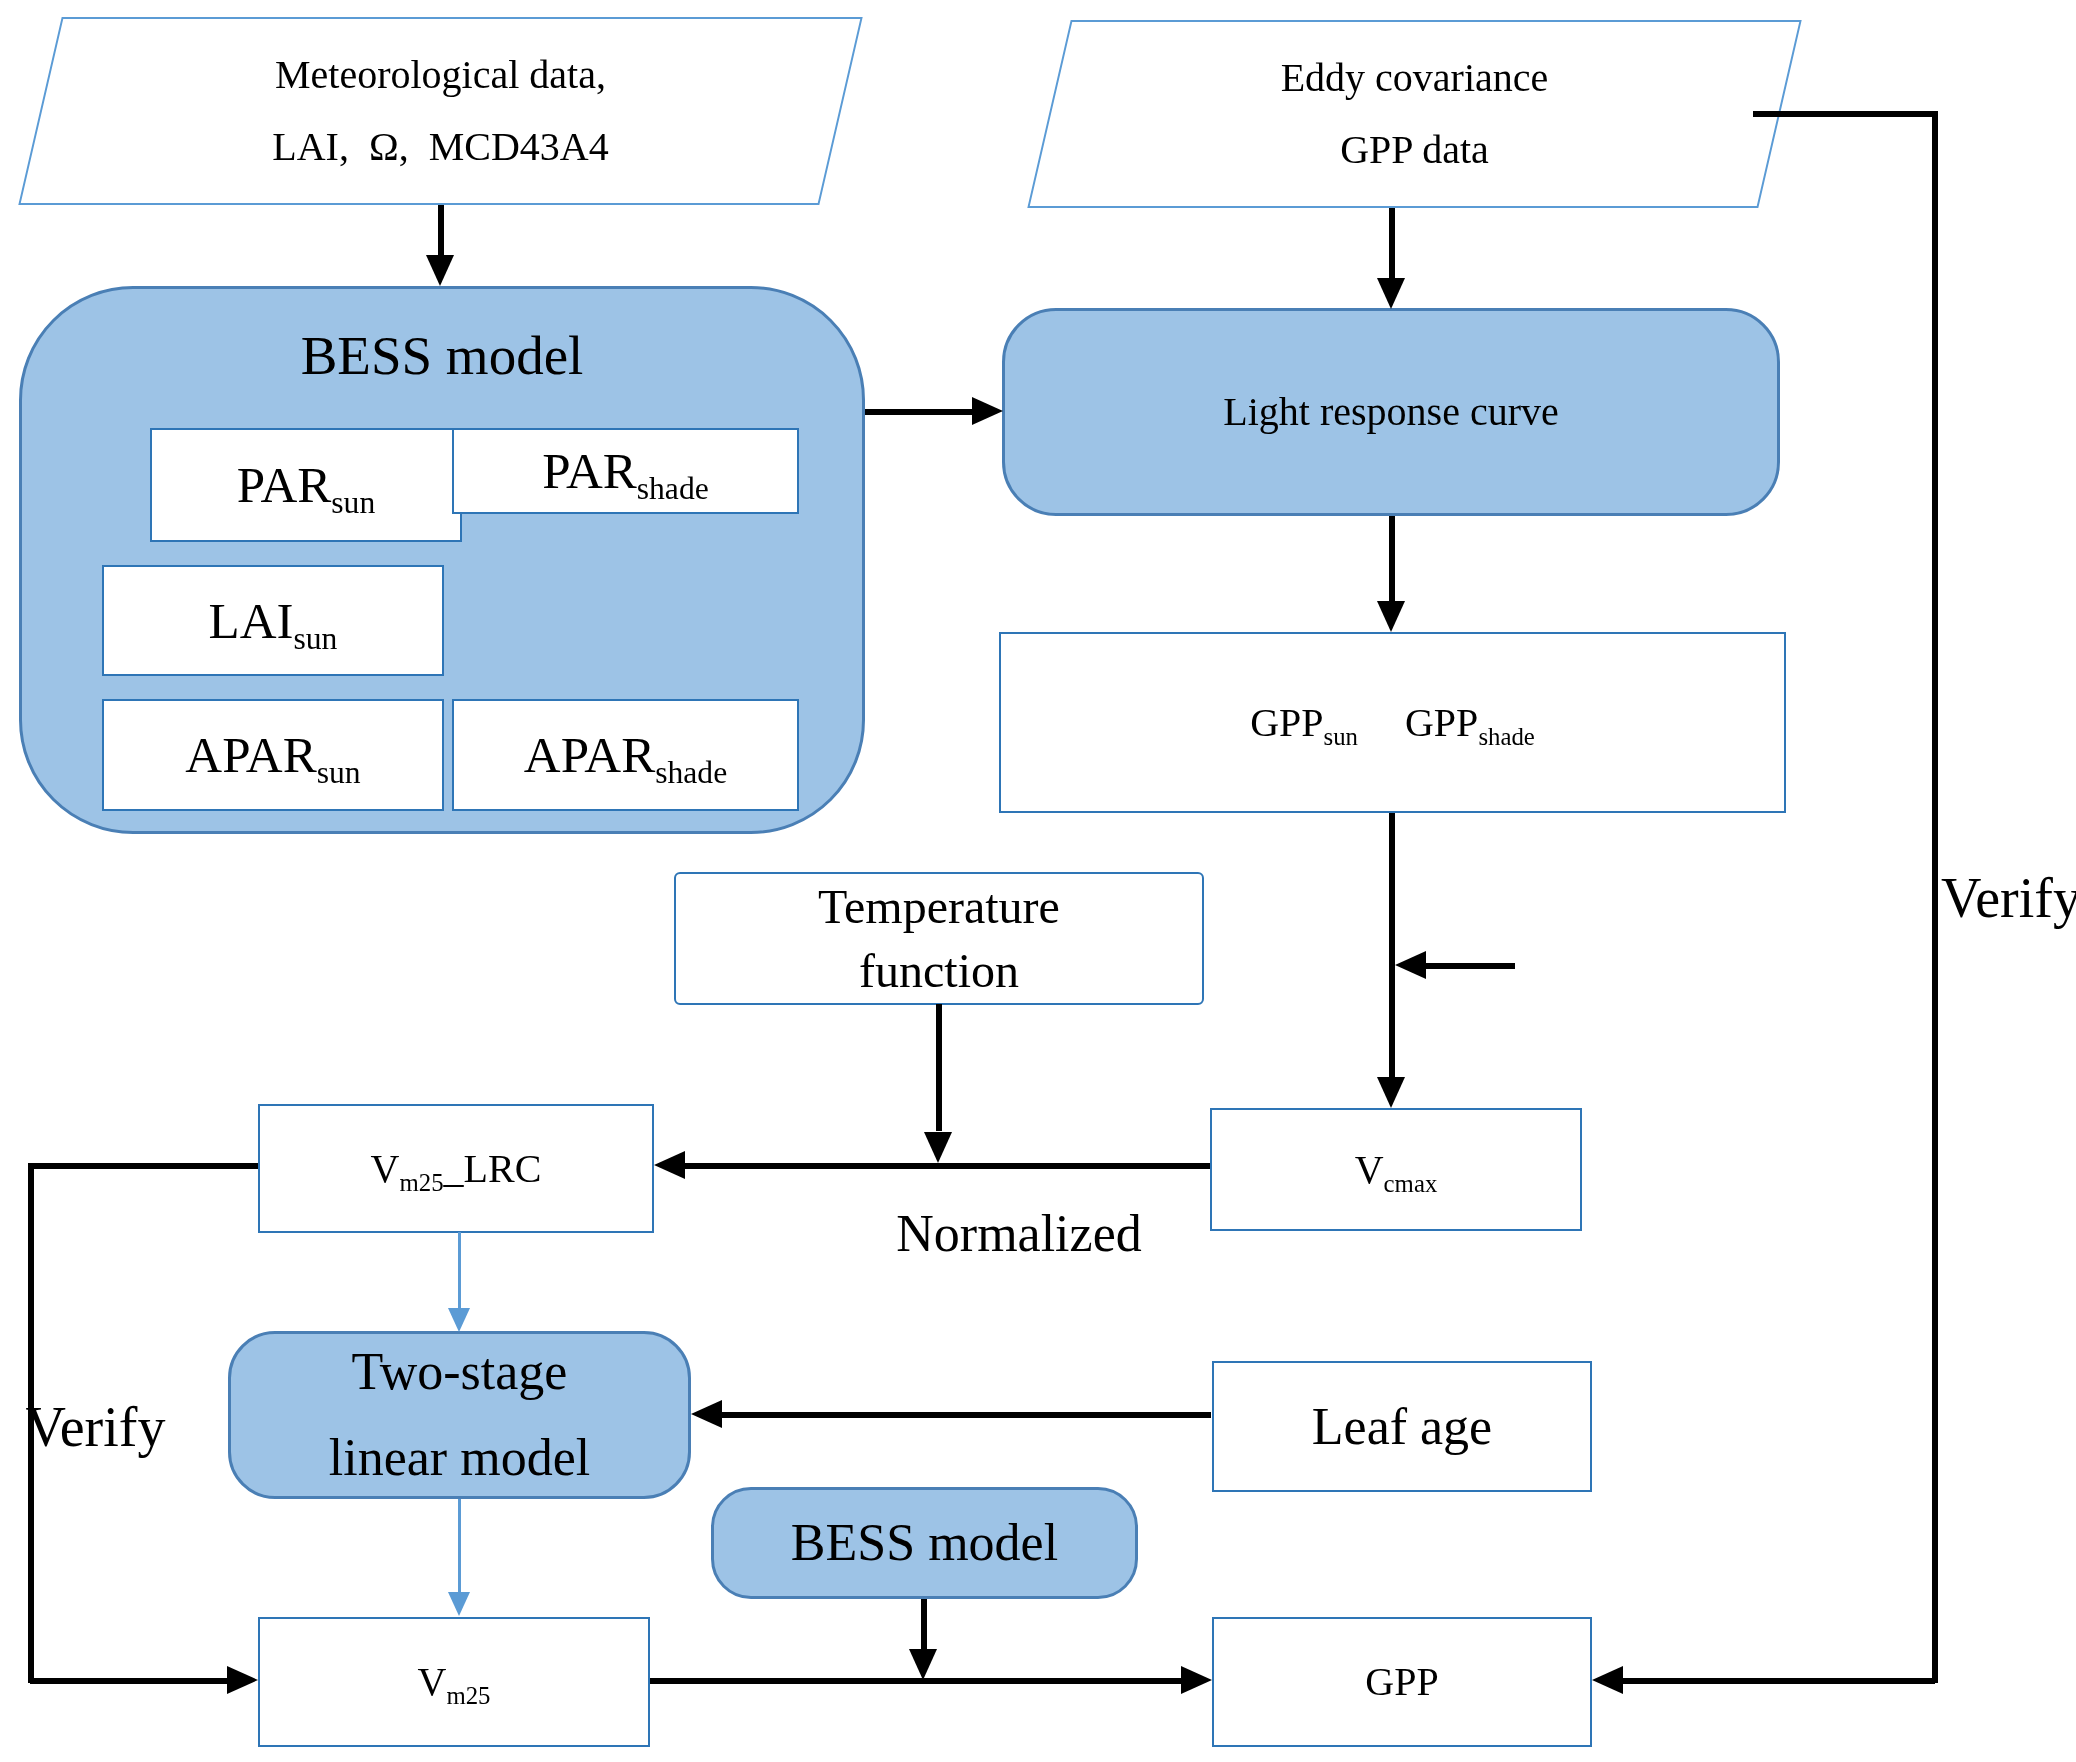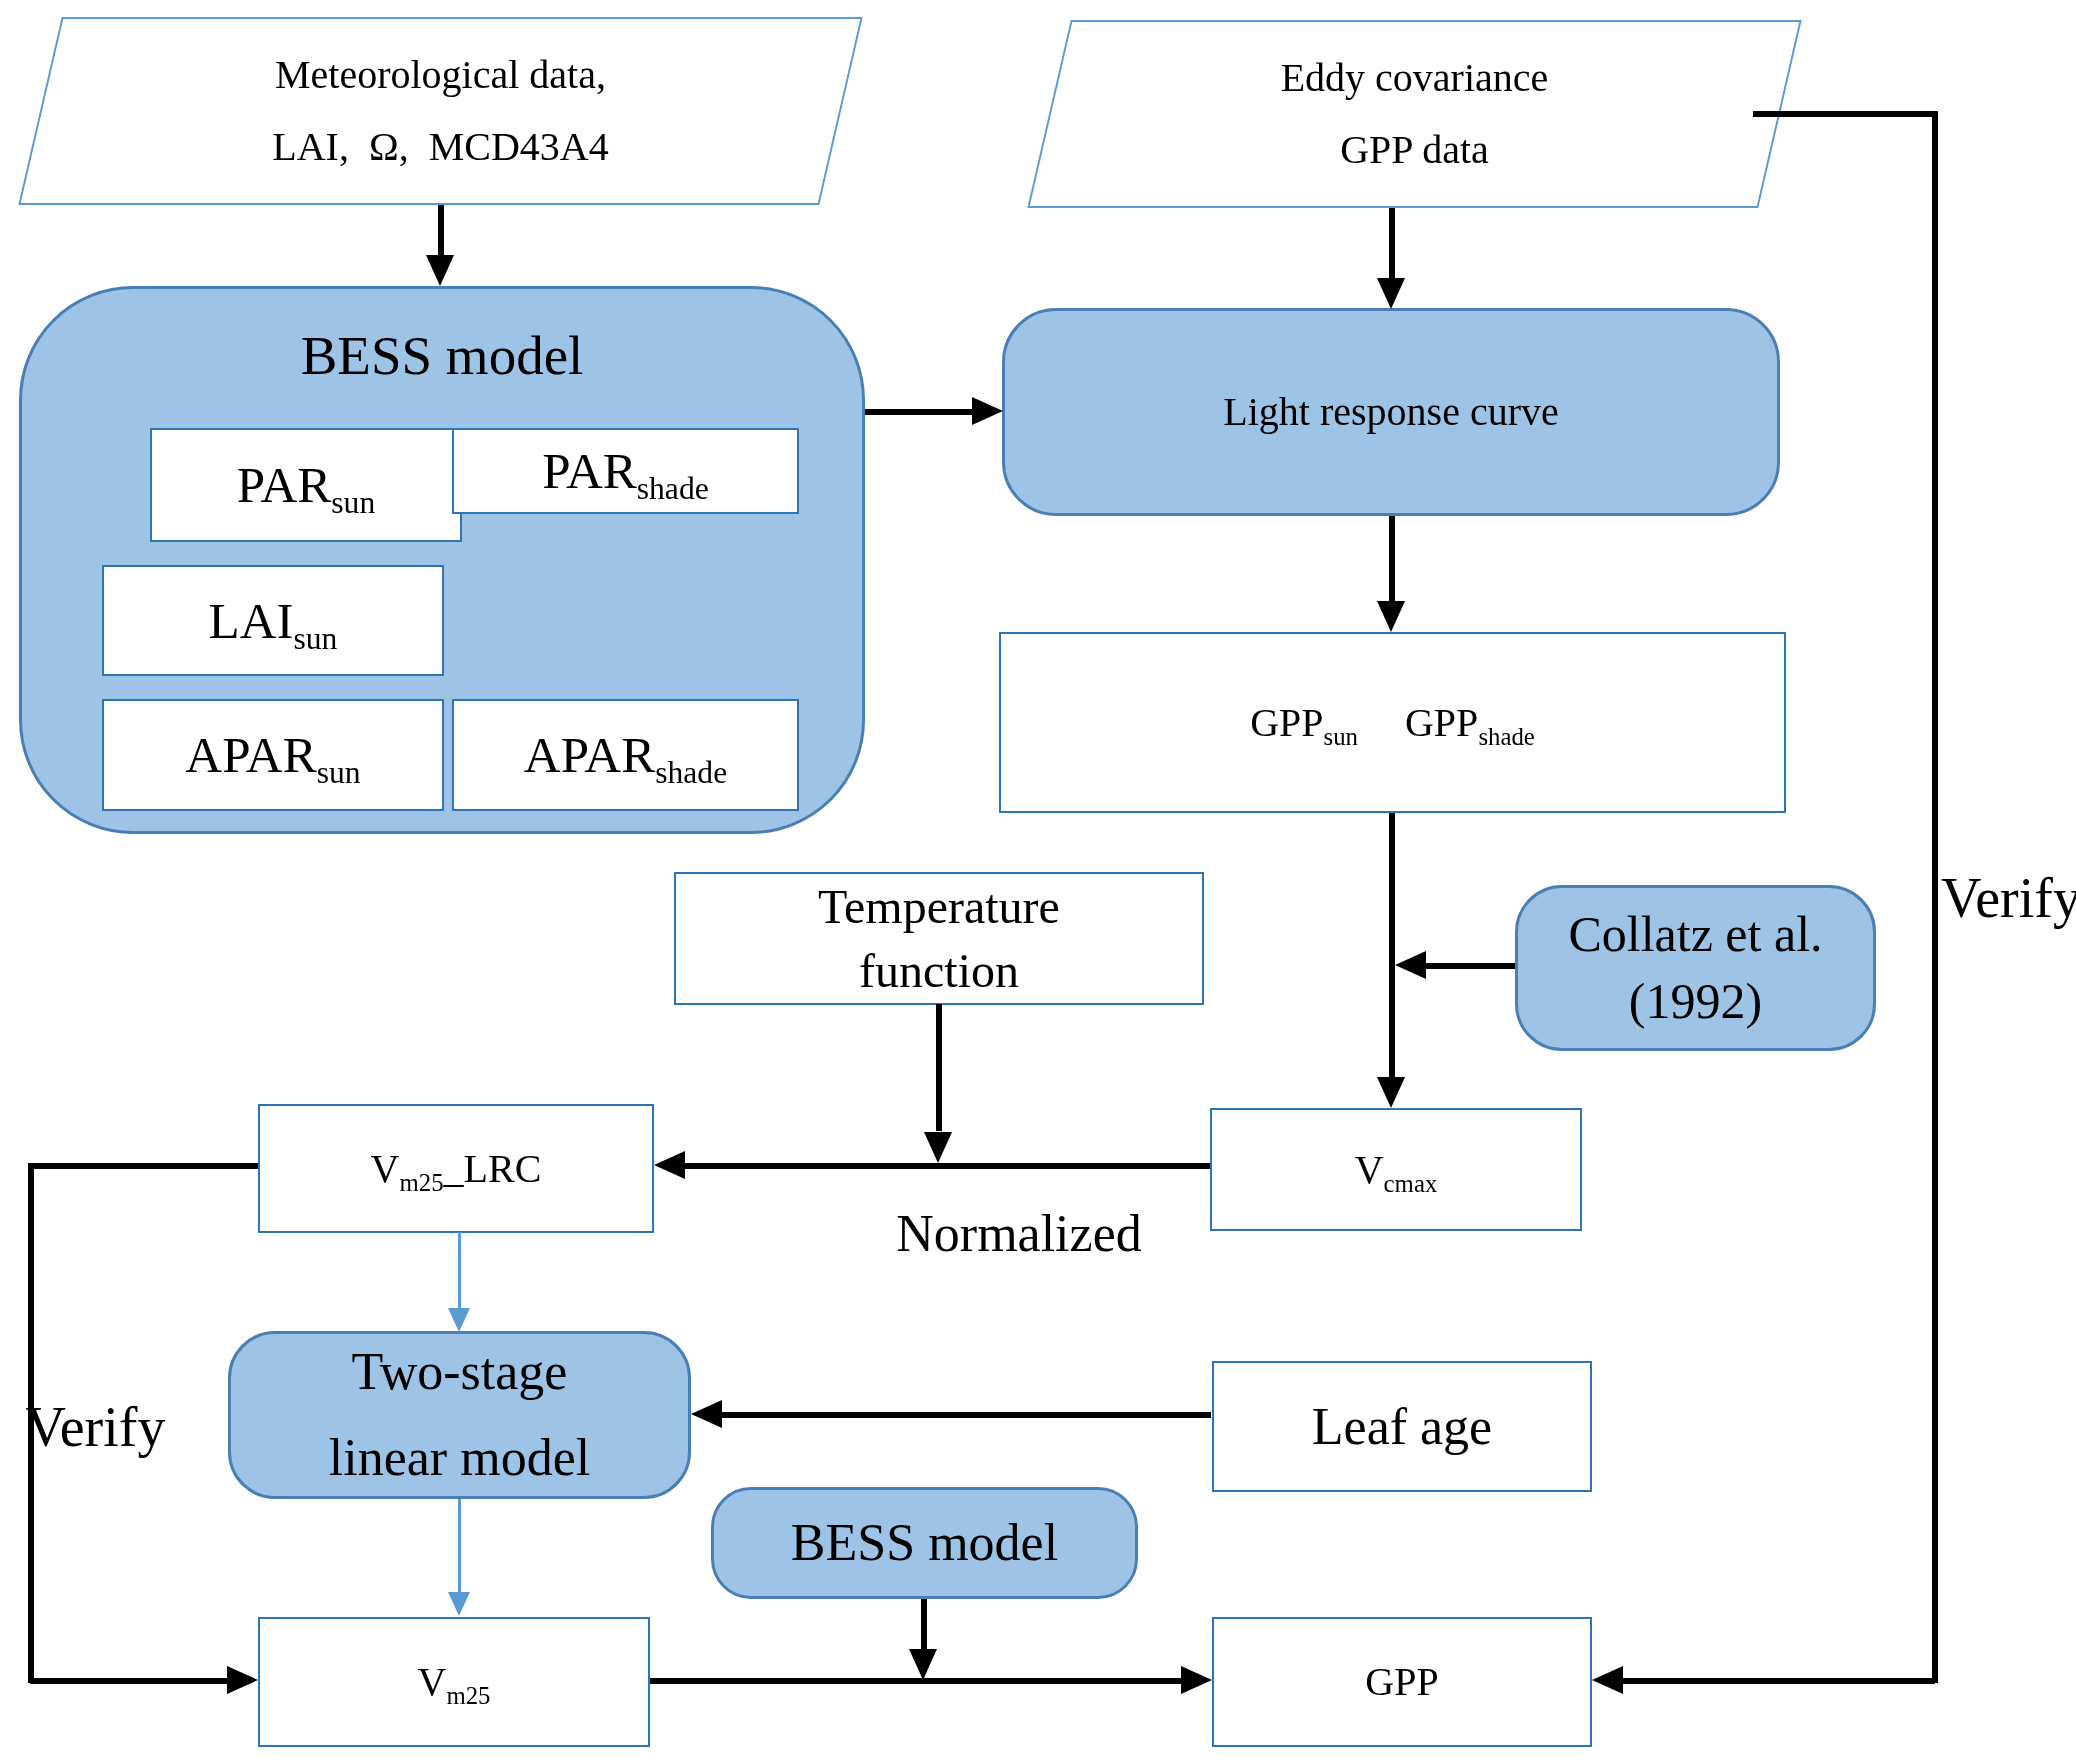--- a/index.html
+++ b/index.html
@@ -111,29 +111,25 @@
 
   <div class="round-node f80" style="left:1002px;top:308px;width:778px;height:208px;border-radius:54px;">
     <div>Light response curve</div>
   </div>
 
   <div class="rect-node f80" style="left:999px;top:632px;width:787px;height:181px;">
     <span style="margin-right:47px;"><span>GPP</span><sub>sun</sub></span>
     <span><span>GPP</span><sub>shade</sub></span>
   </div>
 
-  <div class="rect-node f72" style="left:674px;top:872px;width:530px;height:133px;flex-direction:column;">
+  <div class="rect-node f72" style="left:674px;top:872px;width:530px;height:133px;flex-direction:column;border-radius:6px;">
     <div>Temperature</div>
     <div>function</div>
   </div>
 
-  <div class="round-node f75" style="left:1515px;top:885px;width:361px;height:166px;border-radius:47px;">
-    <div>Collatz et al.</div>
-    <div>(1992)</div>
-  </div>
 
   <div class="rect-node f80" style="left:1210px;top:1108px;width:372px;height:123px;">
     <span><span>V</span><sub>cmax</sub><span></span></span>
   </div>
 
   <div class="rect-node f80" style="left:258px;top:1104px;width:396px;height:129px;">
     <span><span>V</span><sub>m25</sub><span>_LRC</span></span>
   </div>
 
   <div class="round-node f78" style="left:228px;top:1331px;width:463px;height:168px;border-radius:47px;gap:18px;">

